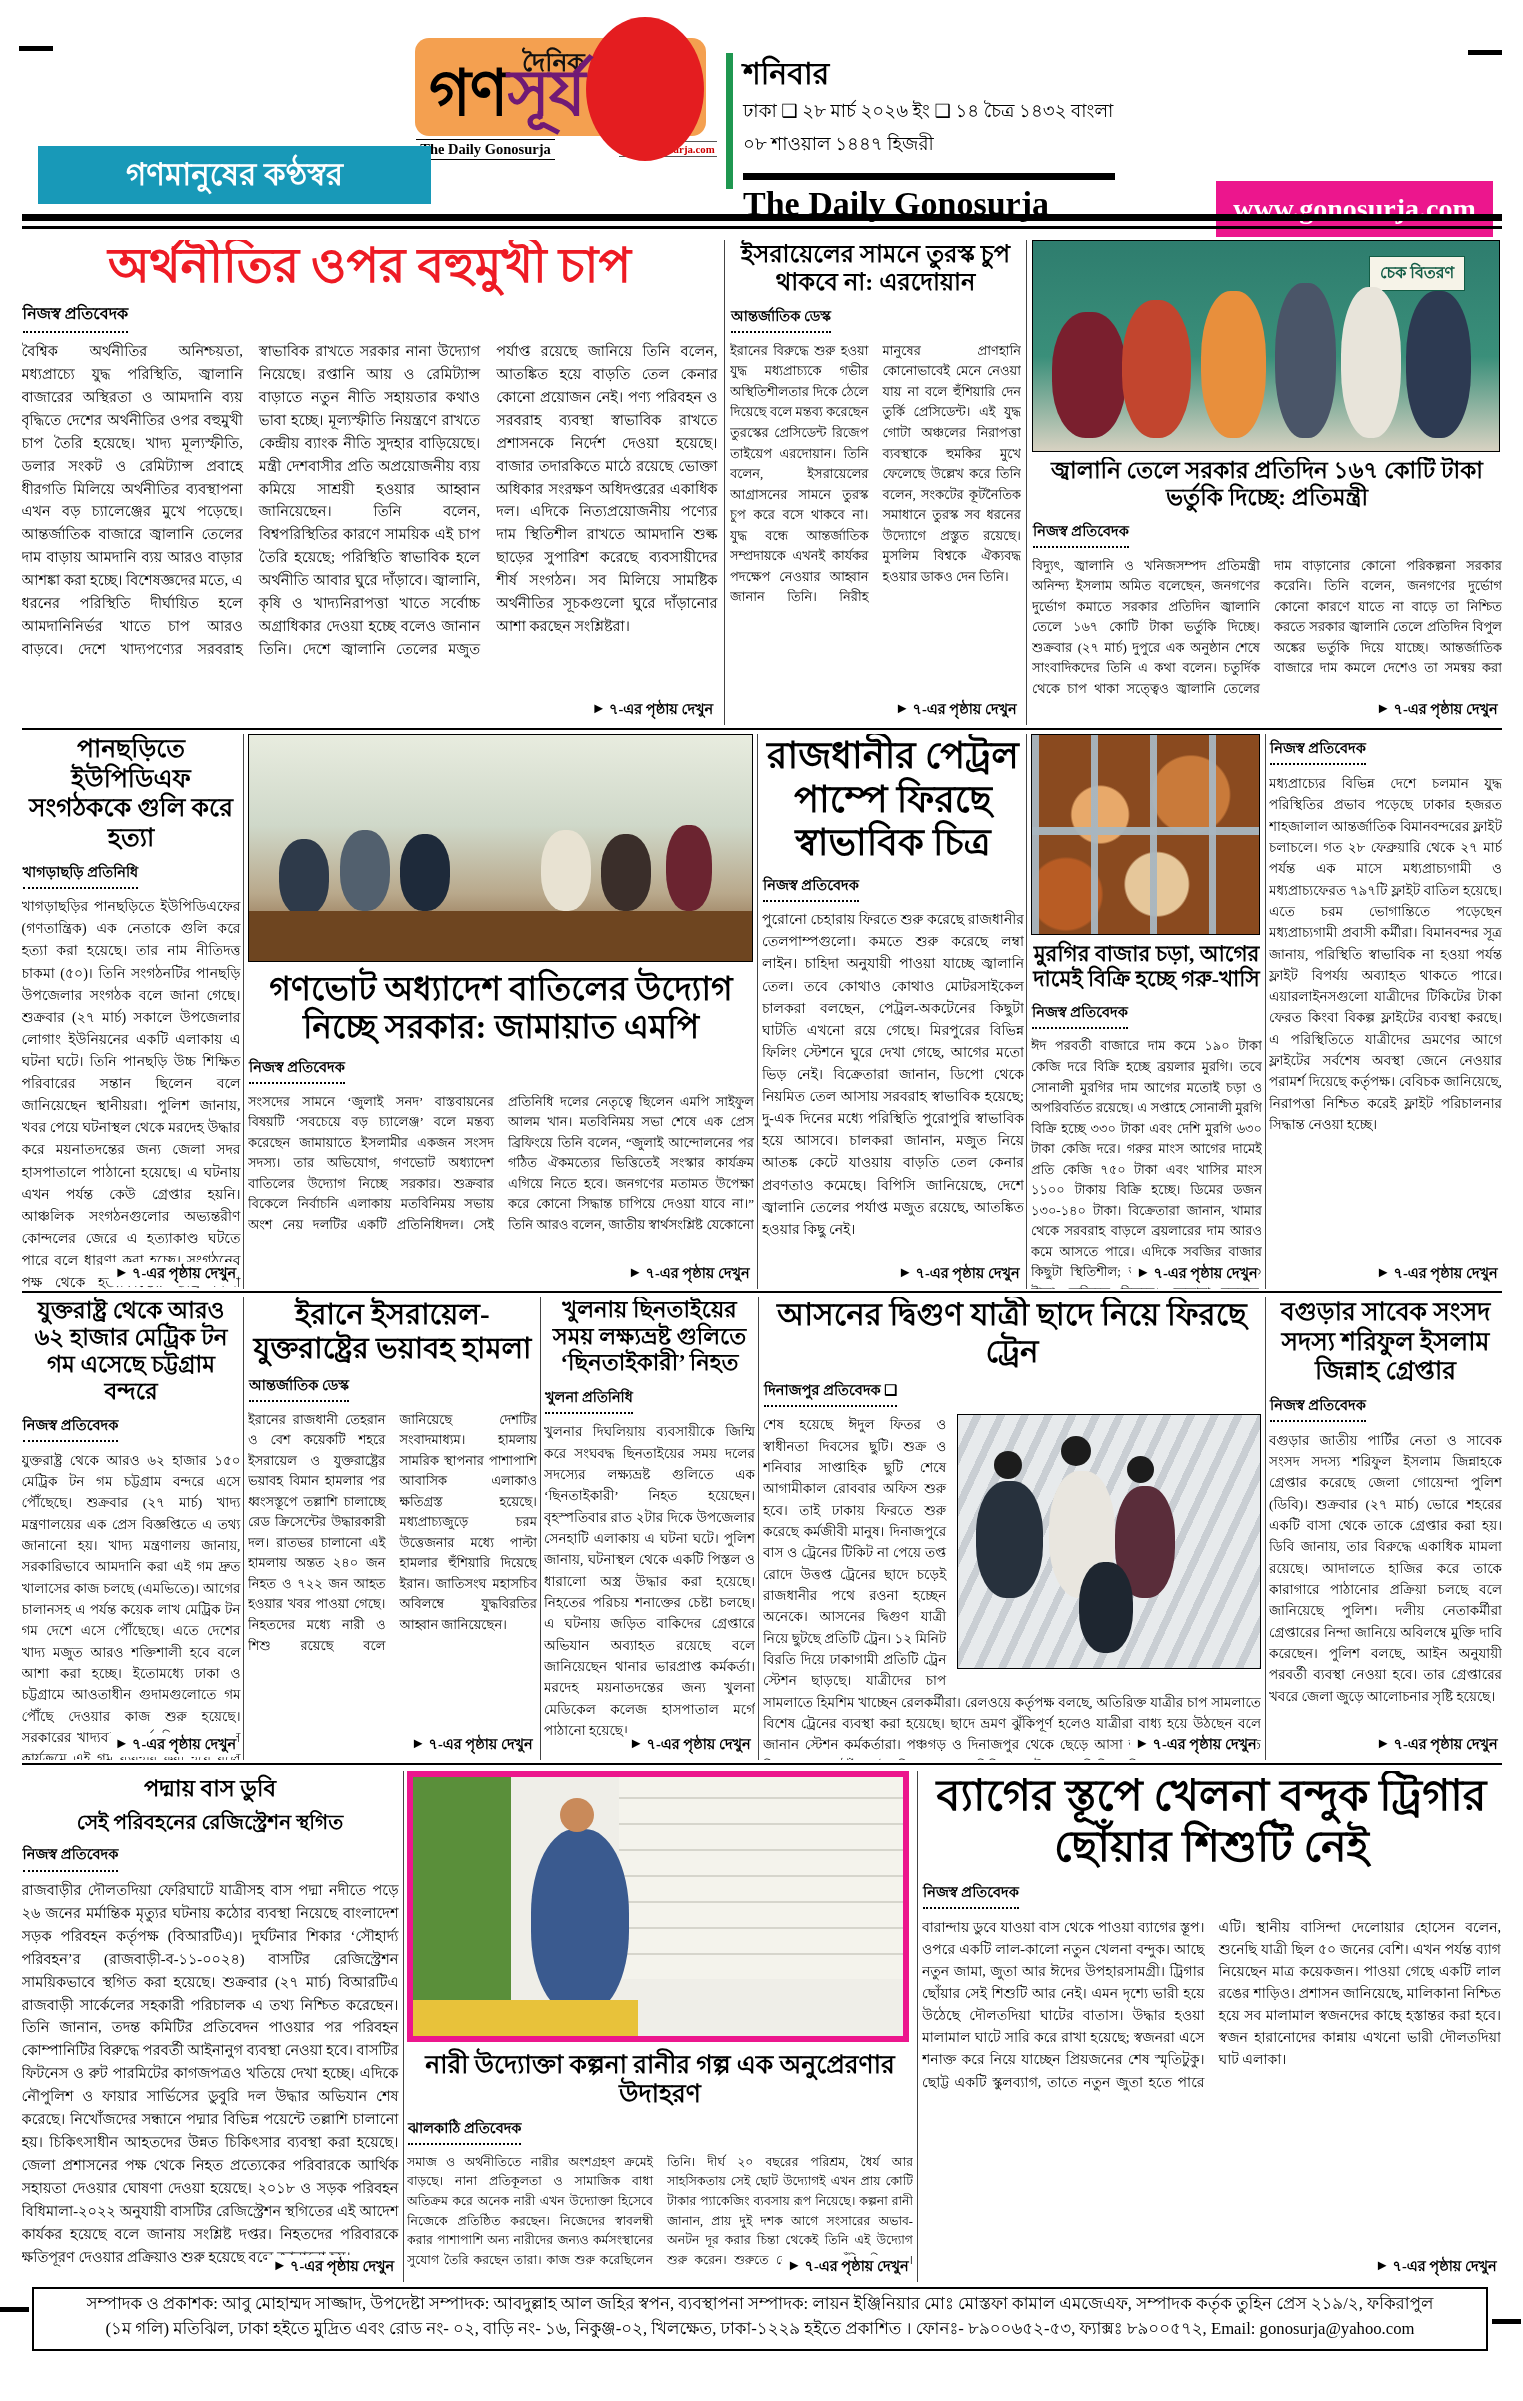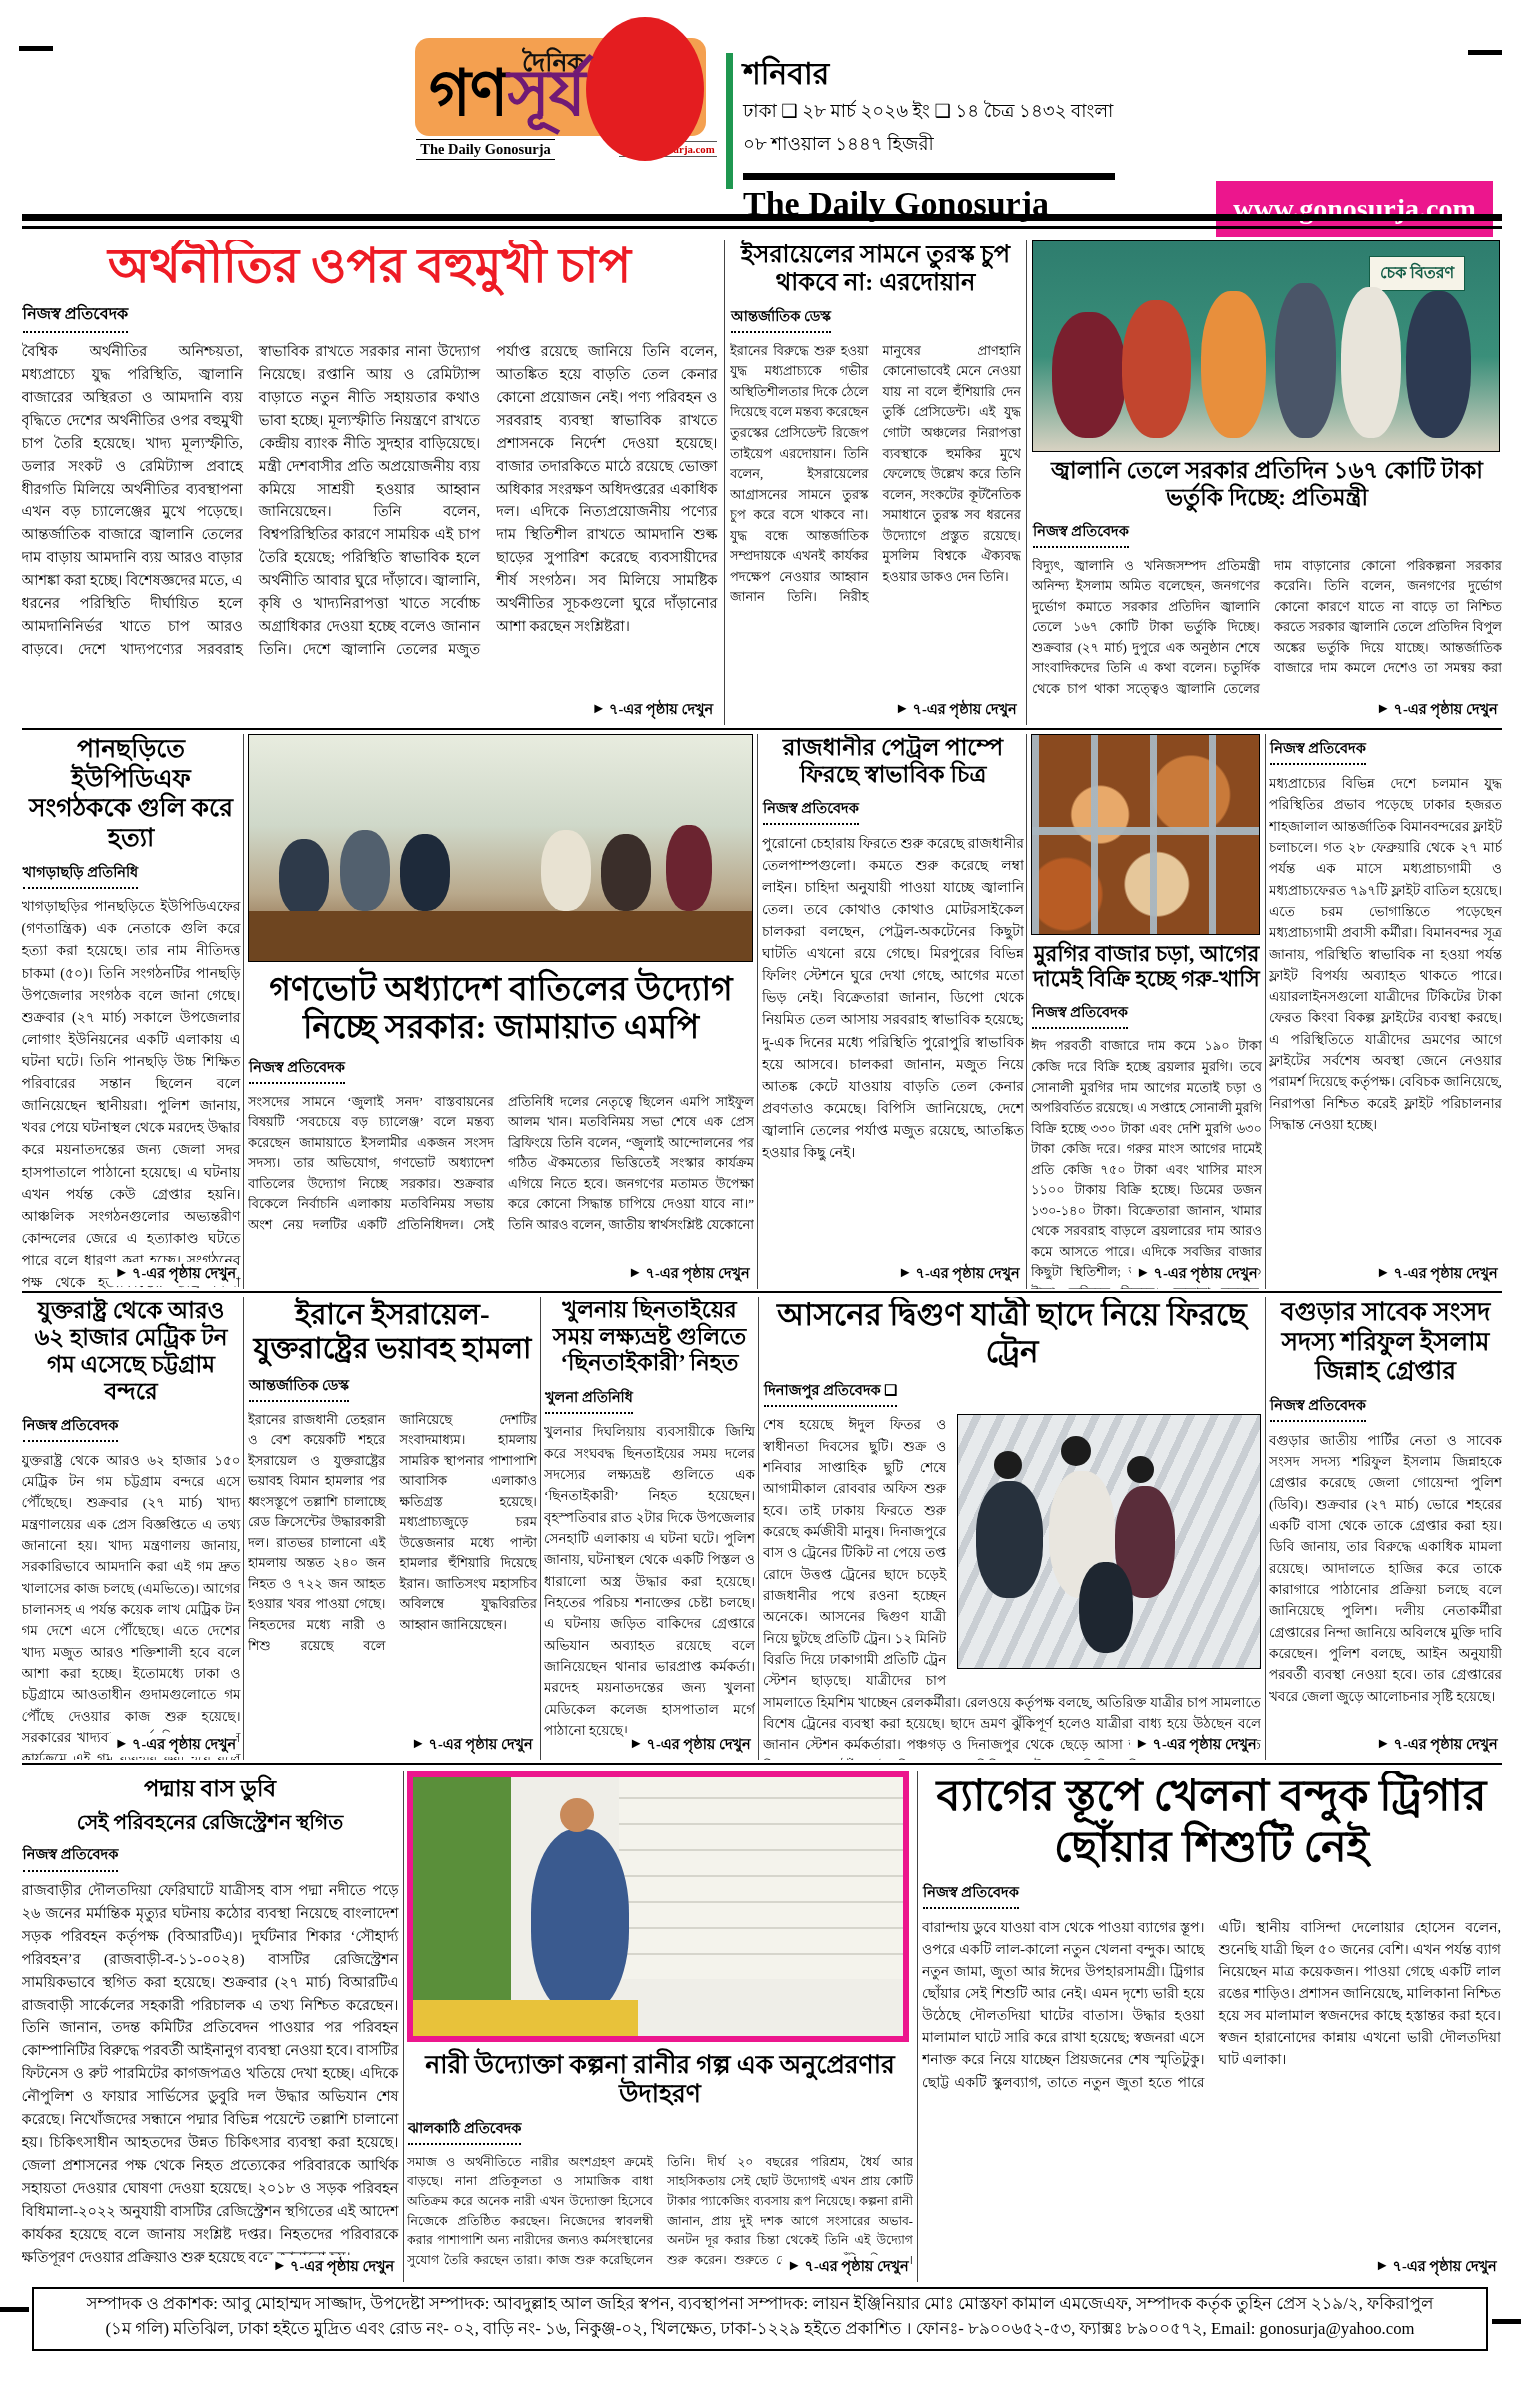--- a/index.html
+++ b/index.html
@@ -82,20 +82,21 @@
   <div class="logo-sub">The Daily Gonosurja</div>
   <div class="logo-site">www.gonosurja.com</div>
 
   <div class="green-bar"></div>
   <div class="weekday">শনিবার</div>
   <div class="dateline1">ঢাকা ❑ ২৮ মার্চ ২০২৬ ইং ❑ ১৪ চৈত্র ১৪৩২ বাংলা</div>
   <div class="dateline2">০৮ শাওয়াল ১৪৪৭ হিজরী</div>
   <div class="black-rule"></div>
   <div class="eng-title">The Daily Gonosurja</div>
   <div class="site-box">www.gonosurja.com</div>
+  <div class="tagline-box">গণমানুষের কণ্ঠস্বর</div>
 
   <div class="hrule" style="top:214px;height:6.5px;"></div>
   <div class="hrule" style="top:226px;height:3.2px;"></div>
 
   <div class="article" style="left:21.5px;top:240px;width:696px;height:485px;">
     <h1 class="headline red" style="font-size:48px;">অর্থনীতির ওপর বহুমুখী চাপ</h1>
     <span class="byline">নিজস্ব প্রতিবেদক</span>
     <div class="body cols3" style="font-size:14.5px;height:329px;">বৈশ্বিক অর্থনীতির অনিশ্চয়তা, মধ্যপ্রাচ্যে যুদ্ধ পরিস্থিতি, জ্বালানি বাজারের অস্থিরতা ও আমদানি ব্যয় বৃদ্ধিতে দেশের অর্থনীতির ওপর বহুমুখী চাপ তৈরি হয়েছে। খাদ্য মূল্যস্ফীতি, ডলার সংকট ও রেমিট্যান্স প্রবাহে ধীরগতি মিলিয়ে অর্থনীতির ব্যবস্থাপনা এখন বড় চ্যালেঞ্জের মুখে পড়েছে। আন্তর্জাতিক বাজারে জ্বালানি তেলের দাম বাড়ায় আমদানি ব্যয় আরও বাড়ার আশঙ্কা করা হচ্ছে। বিশেষজ্ঞদের মতে, এ ধরনের পরিস্থিতি দীর্ঘায়িত হলে আমদানিনির্ভর খাতে চাপ আরও বাড়বে। দেশে খাদ্যপণ্যের সরবরাহ স্বাভাবিক রাখতে সরকার নানা উদ্যোগ নিয়েছে। রপ্তানি আয় ও রেমিট্যান্স বাড়াতে নতুন নীতি সহায়তার কথাও ভাবা হচ্ছে। মূল্যস্ফীতি নিয়ন্ত্রণে রাখতে কেন্দ্রীয় ব্যাংক নীতি সুদহার বাড়িয়েছে। মন্ত্রী দেশবাসীর প্রতি অপ্রয়োজনীয় ব্যয় কমিয়ে সাশ্রয়ী হওয়ার আহ্বান জানিয়েছেন। তিনি বলেন, বিশ্বপরিস্থিতির কারণে সাময়িক এই চাপ তৈরি হয়েছে; পরিস্থিতি স্বাভাবিক হলে অর্থনীতি আবার ঘুরে দাঁড়াবে। জ্বালানি, কৃষি ও খাদ্যনিরাপত্তা খাতে সর্বোচ্চ অগ্রাধিকার দেওয়া হচ্ছে বলেও জানান তিনি। দেশে জ্বালানি তেলের মজুত পর্যাপ্ত রয়েছে জানিয়ে তিনি বলেন, আতঙ্কিত হয়ে বাড়তি তেল কেনার কোনো প্রয়োজন নেই। পণ্য পরিবহন ও সরবরাহ ব্যবস্থা স্বাভাবিক রাখতে প্রশাসনকে নির্দেশ দেওয়া হয়েছে। বাজার তদারকিতে মাঠে রয়েছে ভোক্তা অধিকার সংরক্ষণ অধিদপ্তরের একাধিক দল। এদিকে নিত্যপ্রয়োজনীয় পণ্যের দাম স্থিতিশীল রাখতে আমদানি শুল্ক ছাড়ের সুপারিশ করেছে ব্যবসায়ীদের শীর্ষ সংগঠন। সব মিলিয়ে সামষ্টিক অর্থনীতির সূচকগুলো ঘুরে দাঁড়ানোর আশা করছেন সংশ্লিষ্টরা।</div>
     <div class="jump"><span class="ar">►</span><span>৭-এর পৃষ্ঠায় দেখুন</span></div>
   </div>
@@ -151,21 +152,21 @@
     </div>
     <h2 class="headline" style="font-size:33px;margin-top:7.5px;">গণভোট অধ্যাদেশ বাতিলের উদ্যোগ নিচ্ছে সরকার: জামায়াত এমপি</h2>
     <span class="byline sm">নিজস্ব প্রতিবেদক</span>
     <div class="body cols2" style="font-size:13px;height:156px;">সংসদের সামনে ‘জুলাই সনদ’ বাস্তবায়নের বিষয়টি ‘সবচেয়ে বড় চ্যালেঞ্জ’ বলে মন্তব্য করেছেন জামায়াতে ইসলামীর একজন সংসদ সদস্য। তার অভিযোগ, গণভোট অধ্যাদেশ বাতিলের উদ্যোগ নিচ্ছে সরকার। শুক্রবার বিকেলে নির্বাচনি এলাকায় মতবিনিময় সভায় অংশ নেয় দলটির একটি প্রতিনিধিদল। সেই প্রতিনিধি দলের নেতৃত্বে ছিলেন এমপি সাইফুল আলম খান। মতবিনিময় সভা শেষে এক প্রেস ব্রিফিংয়ে তিনি বলেন, “জুলাই আন্দোলনের পর গঠিত ঐকমত্যের ভিত্তিতেই সংস্কার কার্যক্রম এগিয়ে নিতে হবে। জনগণের মতামত উপেক্ষা করে কোনো সিদ্ধান্ত চাপিয়ে দেওয়া যাবে না।” তিনি আরও বলেন, জাতীয় স্বার্থসংশ্লিষ্ট যেকোনো সিদ্ধান্তে সব রাজনৈতিক দলের সঙ্গে আলোচনা করা উচিত। অন্যথায় কঠোর কর্মসূচির হুঁশিয়ারি দেন এই সংসদ সদস্য।</div>
     <div class="jump"><span class="ar">►</span><span>৭-এর পৃষ্ঠায় দেখুন</span></div>
   </div>
 
   <div class="vrule" style="left:757px;top:734px;height:555px;"></div>
 
   <div class="article" style="left:762px;top:734px;width:262px;height:555px;">
-    <h2 class="headline" style="font-size:23px;">রাজধানীর পেট্রল পাম্পে ফিরছে স্বাভাবিক চিত্র</h2>
+    <h2 class="headline" style="font-size:37px;">রাজধানীর পেট্রল পাম্পে ফিরছে স্বাভাবিক চিত্র</h2>
     <span class="byline sm">নিজস্ব প্রতিবেদক</span>
     <div class="body" style="font-size:14px;height:377px;">পুরোনো চেহারায় ফিরতে শুরু করেছে রাজধানীর তেলপাম্পগুলো। কমতে শুরু করেছে লম্বা লাইন। চাহিদা অনুযায়ী পাওয়া যাচ্ছে জ্বালানি তেল। তবে কোথাও কোথাও মোটরসাইকেল চালকরা বলছেন, পেট্রল-অকটেনের কিছুটা ঘাটতি এখনো রয়ে গেছে। মিরপুরের বিভিন্ন ফিলিং স্টেশনে ঘুরে দেখা গেছে, আগের মতো ভিড় নেই। বিক্রেতারা জানান, ডিপো থেকে নিয়মিত তেল আসায় সরবরাহ স্বাভাবিক হয়েছে; দু-এক দিনের মধ্যে পরিস্থিতি পুরোপুরি স্বাভাবিক হয়ে আসবে। চালকরা জানান, মজুত নিয়ে আতঙ্ক কেটে যাওয়ায় বাড়তি তেল কেনার প্রবণতাও কমেছে। বিপিসি জানিয়েছে, দেশে জ্বালানি তেলের পর্যাপ্ত মজুত রয়েছে, আতঙ্কিত হওয়ার কিছু নেই।</div>
     <div class="jump"><span class="ar">►</span><span>৭-এর পৃষ্ঠায় দেখুন</span></div>
   </div>
 
   <div class="vrule" style="left:1026px;top:734px;height:555px;"></div>
 
   <div class="article" style="left:1031px;top:734px;width:231px;height:555px;">
     <div class="photo chicken-photo" style="width:227px;height:199px;">
       <div class="cage"></div>

